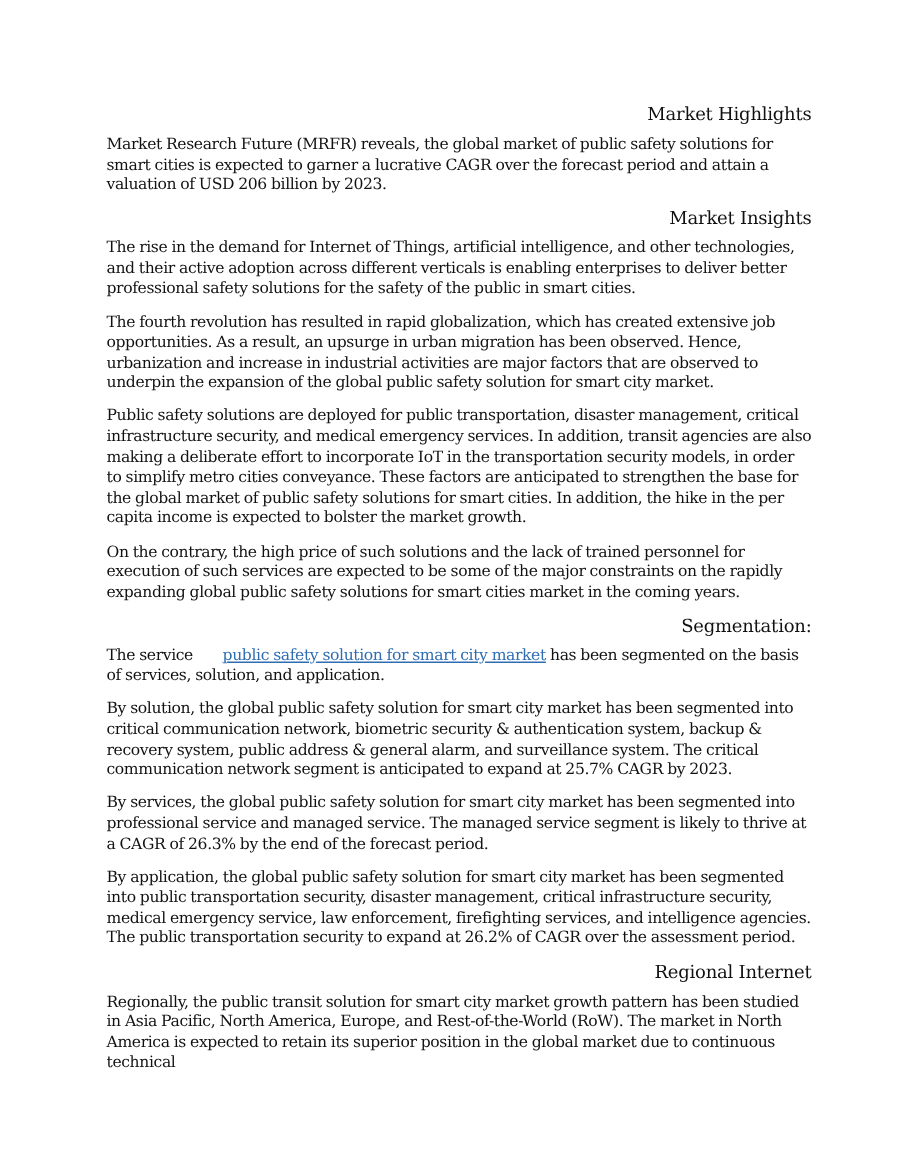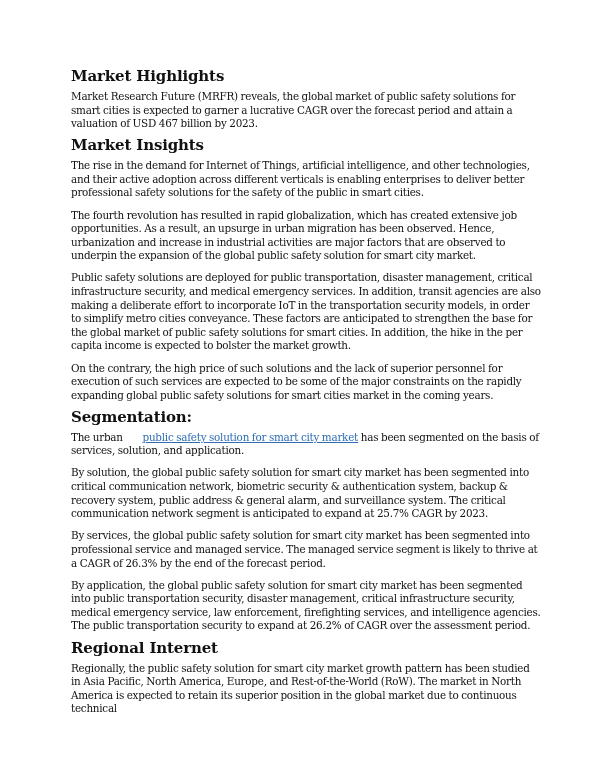--- a/index.html
+++ b/index.html
@@ -15,25 +15,26 @@
       font-family: "DejaVu Serif", "Liberation Serif", serif;
       color: #111111;
     }
     .page {
       position: absolute;
       left: 71px;
       top: 70px;
       width: 470px;
     }
     .heading {
-      font-weight: bold;
-      font-size: 15px;
+      font-weight: normal;
+      font-size: 12px;
       line-height: 13px;
       margin: 0 0 7px 0;
       letter-spacing: -0.15px;
+      text-align: right;
     }
     .para {
       font-size: 10.4px;
       line-height: 13.6px;
       margin: 0 0 8.5px 0;
       letter-spacing: -0.25px;
       word-spacing: -0.3px;
     }
     .link {
       color: #2f6db3;
@@ -41,30 +42,30 @@
       cursor: pointer;
       margin-left: 17px;
     }
   </style>
 </head>
 <body>
 
 <div class="page">
 
   <div class="heading">Market Highlights</div>
-  <p class="para">Market Research Future (MRFR) reveals, the global market of public safety solutions for smart cities is expected to garner a lucrative CAGR over the forecast period and attain a valuation of USD 467 billion by 2023.</p>
+  <p class="para">Market Research Future (MRFR) reveals, the global market of public safety solutions for smart cities is expected to garner a lucrative CAGR over the forecast period and attain a valuation of USD 206 billion by 2023.</p>
 
   <div class="heading">Market Insights</div>
   <p class="para">The rise in the demand for Internet of Things, artificial intelligence, and other technologies, and their active adoption across different verticals is enabling enterprises to deliver better professional safety solutions for the safety of the public in smart cities.</p>
   <p class="para">The fourth revolution has resulted in rapid globalization, which has created extensive job opportunities. As a result, an upsurge in urban migration has been observed. Hence, urbanization and increase in industrial activities are major factors that are observed to underpin the expansion of the global public safety solution for smart city market.</p>
   <p class="para">Public safety solutions are deployed for public transportation, disaster management, critical infrastructure security, and medical emergency services. In addition, transit agencies are also making a deliberate effort to incorporate IoT in the transportation security models, in order to simplify metro cities conveyance.  These factors are anticipated to strengthen the base for the global market of public safety solutions for smart cities. In addition, the hike in the per capita income is expected to bolster the market growth.</p>
-  <p class="para">On the contrary, the high price of such solutions and the lack of superior personnel for execution of such services are expected to be some of the major constraints on the rapidly expanding global public safety solutions for smart cities market in the coming years.</p>
+  <p class="para">On the contrary, the high price of such solutions and the lack of trained personnel for execution of such services are expected to be some of the major constraints on the rapidly expanding global public safety solutions for smart cities market in the coming years.</p>
 
   <div class="heading">Segmentation:</div>
-  <p class="para"><span>The urban </span><a class="link">public safety solution for smart city market</a><span> has been segmented on the basis of services, solution, and application.</span></p>
+  <p class="para"><span>The service </span><a class="link">public safety solution for smart city market</a><span> has been segmented on the basis of services, solution, and application.</span></p>
   <p class="para">By solution, the global public safety solution for smart city market has been segmented into critical communication network, biometric security &amp; authentication system, backup &amp; recovery system, public address &amp; general alarm, and surveillance system. The critical communication network segment is anticipated to expand at 25.7% CAGR by 2023.</p>
   <p class="para">By services, the global public safety solution for smart city market has been segmented into professional service and managed service. The managed service segment is likely to thrive at a CAGR of 26.3% by the end of the forecast period.</p>
   <p class="para">By application, the global public safety solution for smart city market has been segmented into public transportation security, disaster management, critical infrastructure security, medical emergency service, law enforcement, firefighting services, and intelligence agencies. The public transportation security to expand at 26.2% of CAGR over the assessment period.</p>
 
   <div class="heading">Regional Internet</div>
-  <p class="para">Regionally, the public safety solution for smart city market growth pattern has been studied in Asia Pacific, North America, Europe, and Rest-of-the-World (RoW). The market in North America is expected to retain its superior position in the global market due to continuous technical</p>
+  <p class="para">Regionally, the public transit solution for smart city market growth pattern has been studied in Asia Pacific, North America, Europe, and Rest-of-the-World (RoW). The market in North America is expected to retain its superior position in the global market due to continuous technical</p>
 
 </div>
 
 </body></html>

